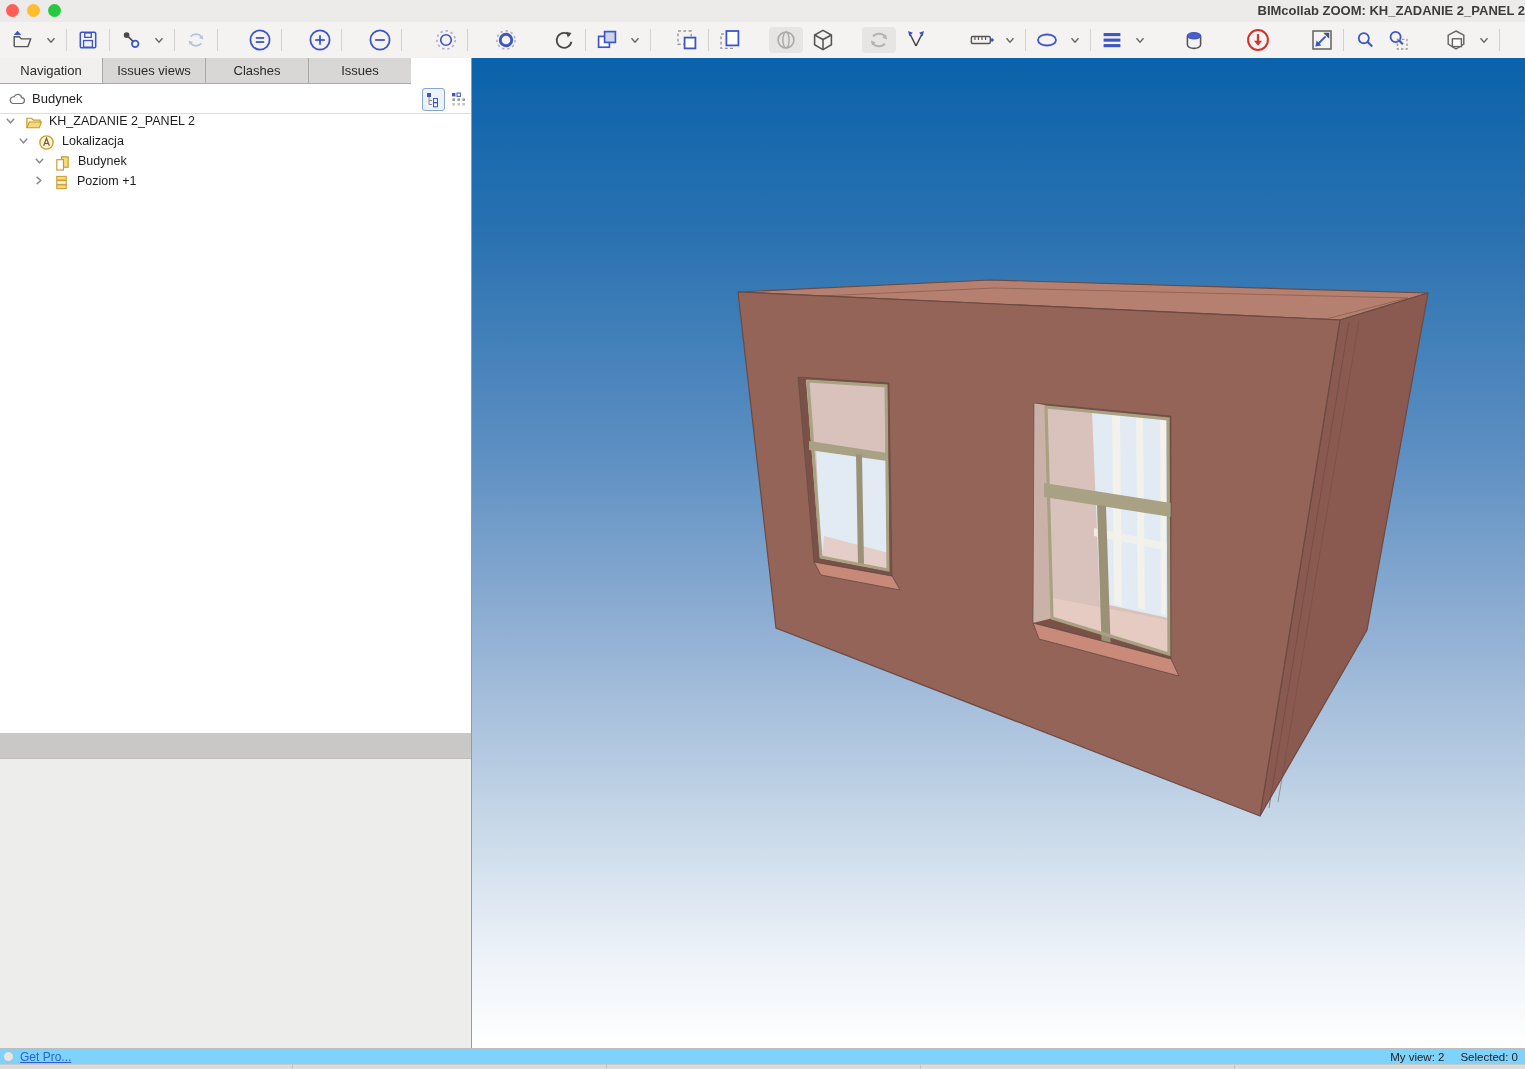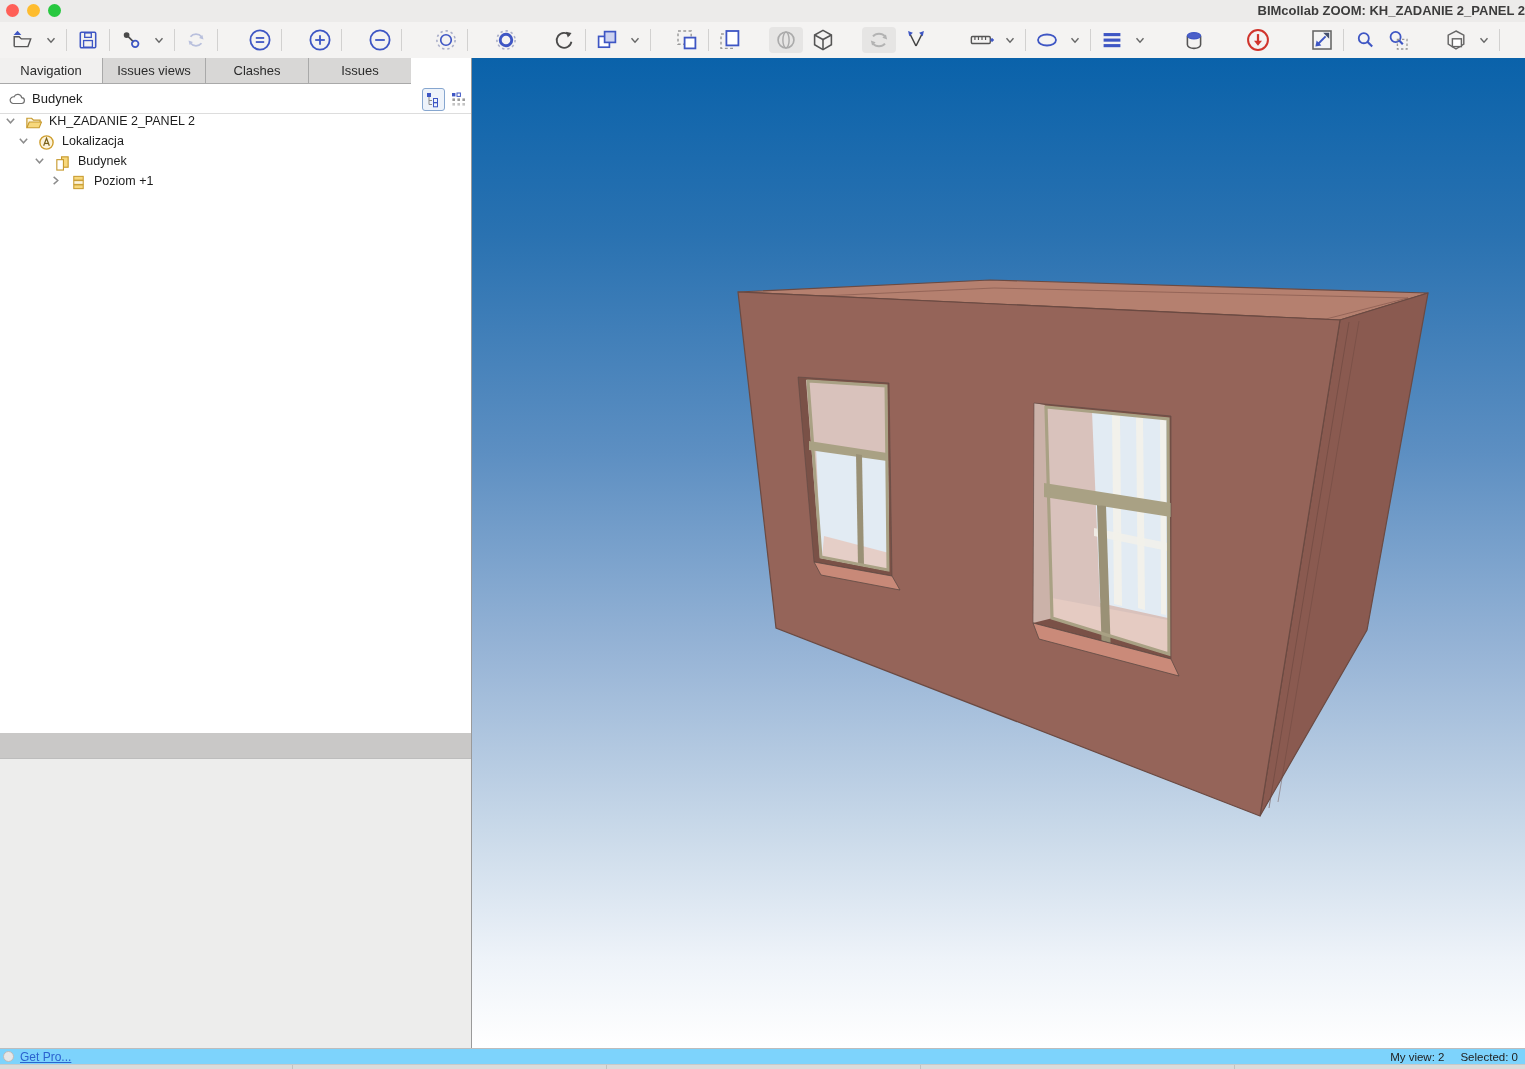--- a/index.html
+++ b/index.html
@@ -384,21 +384,21 @@
           <svg width="11" height="11" viewBox="0 0 12 12">
               <polyline points="2,4 6,8.5 10,4" stroke="#8c8c8c" stroke-width="1.6" fill="none"></polyline>
             </svg>
         </span>
         <svg class="ticon" viewBox="0 0 18 18">
           <rect x="8" y="3" width="7" height="11" fill="#f7d87c" stroke="#c79a2e" stroke-width="1.2"></rect>
           <rect x="3" y="6" width="7" height="11" fill="#ffffff" stroke="#c79a2e" stroke-width="1.2"></rect>
         </svg>
         <span>Budynek</span>
       </div>
-      <div class="trow" style="padding-left:49px">
+      <div class="trow" style="padding-left:32px">
         <span class="chev">
           <svg width="11" height="11" viewBox="0 0 12 12">
               <polyline points="4,2 8.5,6 4,10" stroke="#8c8c8c" stroke-width="1.6" fill="none"></polyline>
             </svg>
         </span>
         <svg class="ticon" viewBox="0 0 18 18">
           <rect x="4" y="2.5" width="10" height="4" fill="#f7d87c" stroke="#c79a2e" stroke-width="1.1"></rect>
           <rect x="4" y="7" width="10" height="4" fill="#fdf4dc" stroke="#c79a2e" stroke-width="1.1"></rect>
           <rect x="4" y="11.5" width="10" height="4" fill="#f7d87c" stroke="#c79a2e" stroke-width="1.1"></rect>
         </svg>

